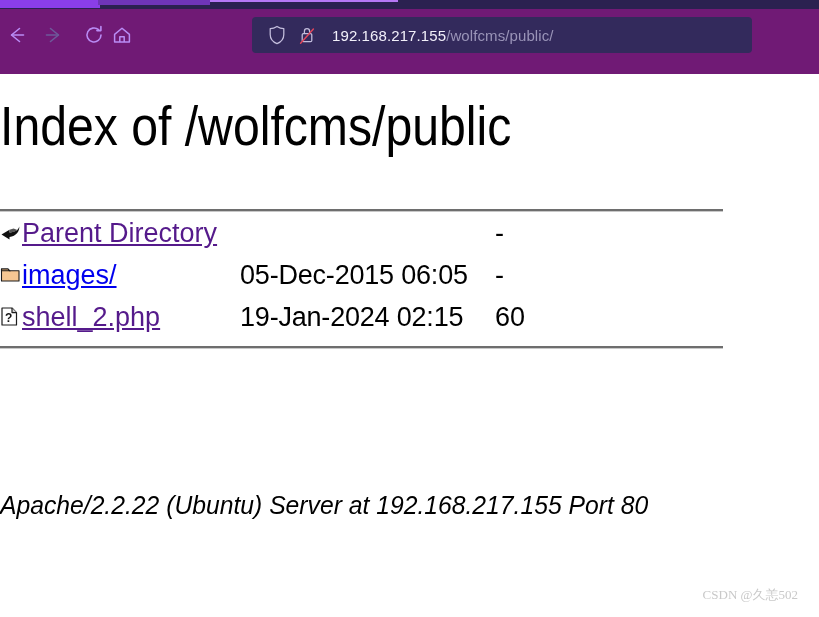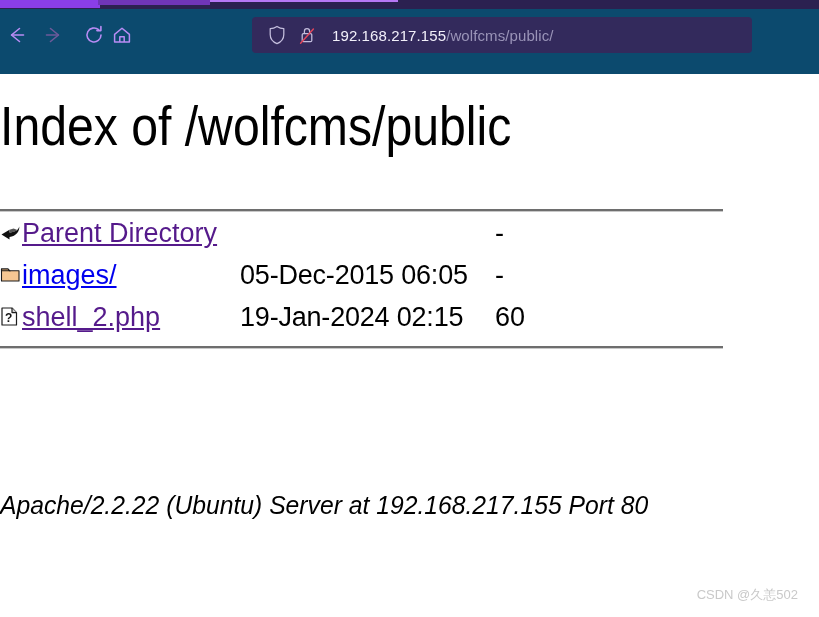--- a/index.html
+++ b/index.html
@@ -14,21 +14,21 @@
     font-family: "Liberation Sans", sans-serif;
     position: relative;
   }
 
   
   #browser-chrome {
     position: absolute;
     left: 0; top: 0;
     width: 819px;
     height: 74px;
-    background: #0c4a6e;
+    background: #701a75;
     overflow: hidden;
   }
   #tab-strip {
     position: absolute;
     left: 0; top: 0;
     width: 819px;
     height: 9px;
     background: #2b2150;
   }
   #tab-active {
@@ -209,21 +209,21 @@
     transform: scaleX(0.95);
     transform-origin: left top;
   }
 
   #csdn-watermark {
     position: absolute;
     right: 12px;
     bottom: 13px;
     font-size: 13px;
     color: #c9c9c9;
-    font-family: Liberation Sans, sans-serif;
+    font-family: Liberation Serif, serif;
     white-space: nowrap;
   }
 </style>
 </head>
 <body>
 
 <div id="browser-chrome">
 
   <div id="tab-strip">
     <div id="tab-highlight-line"></div>

